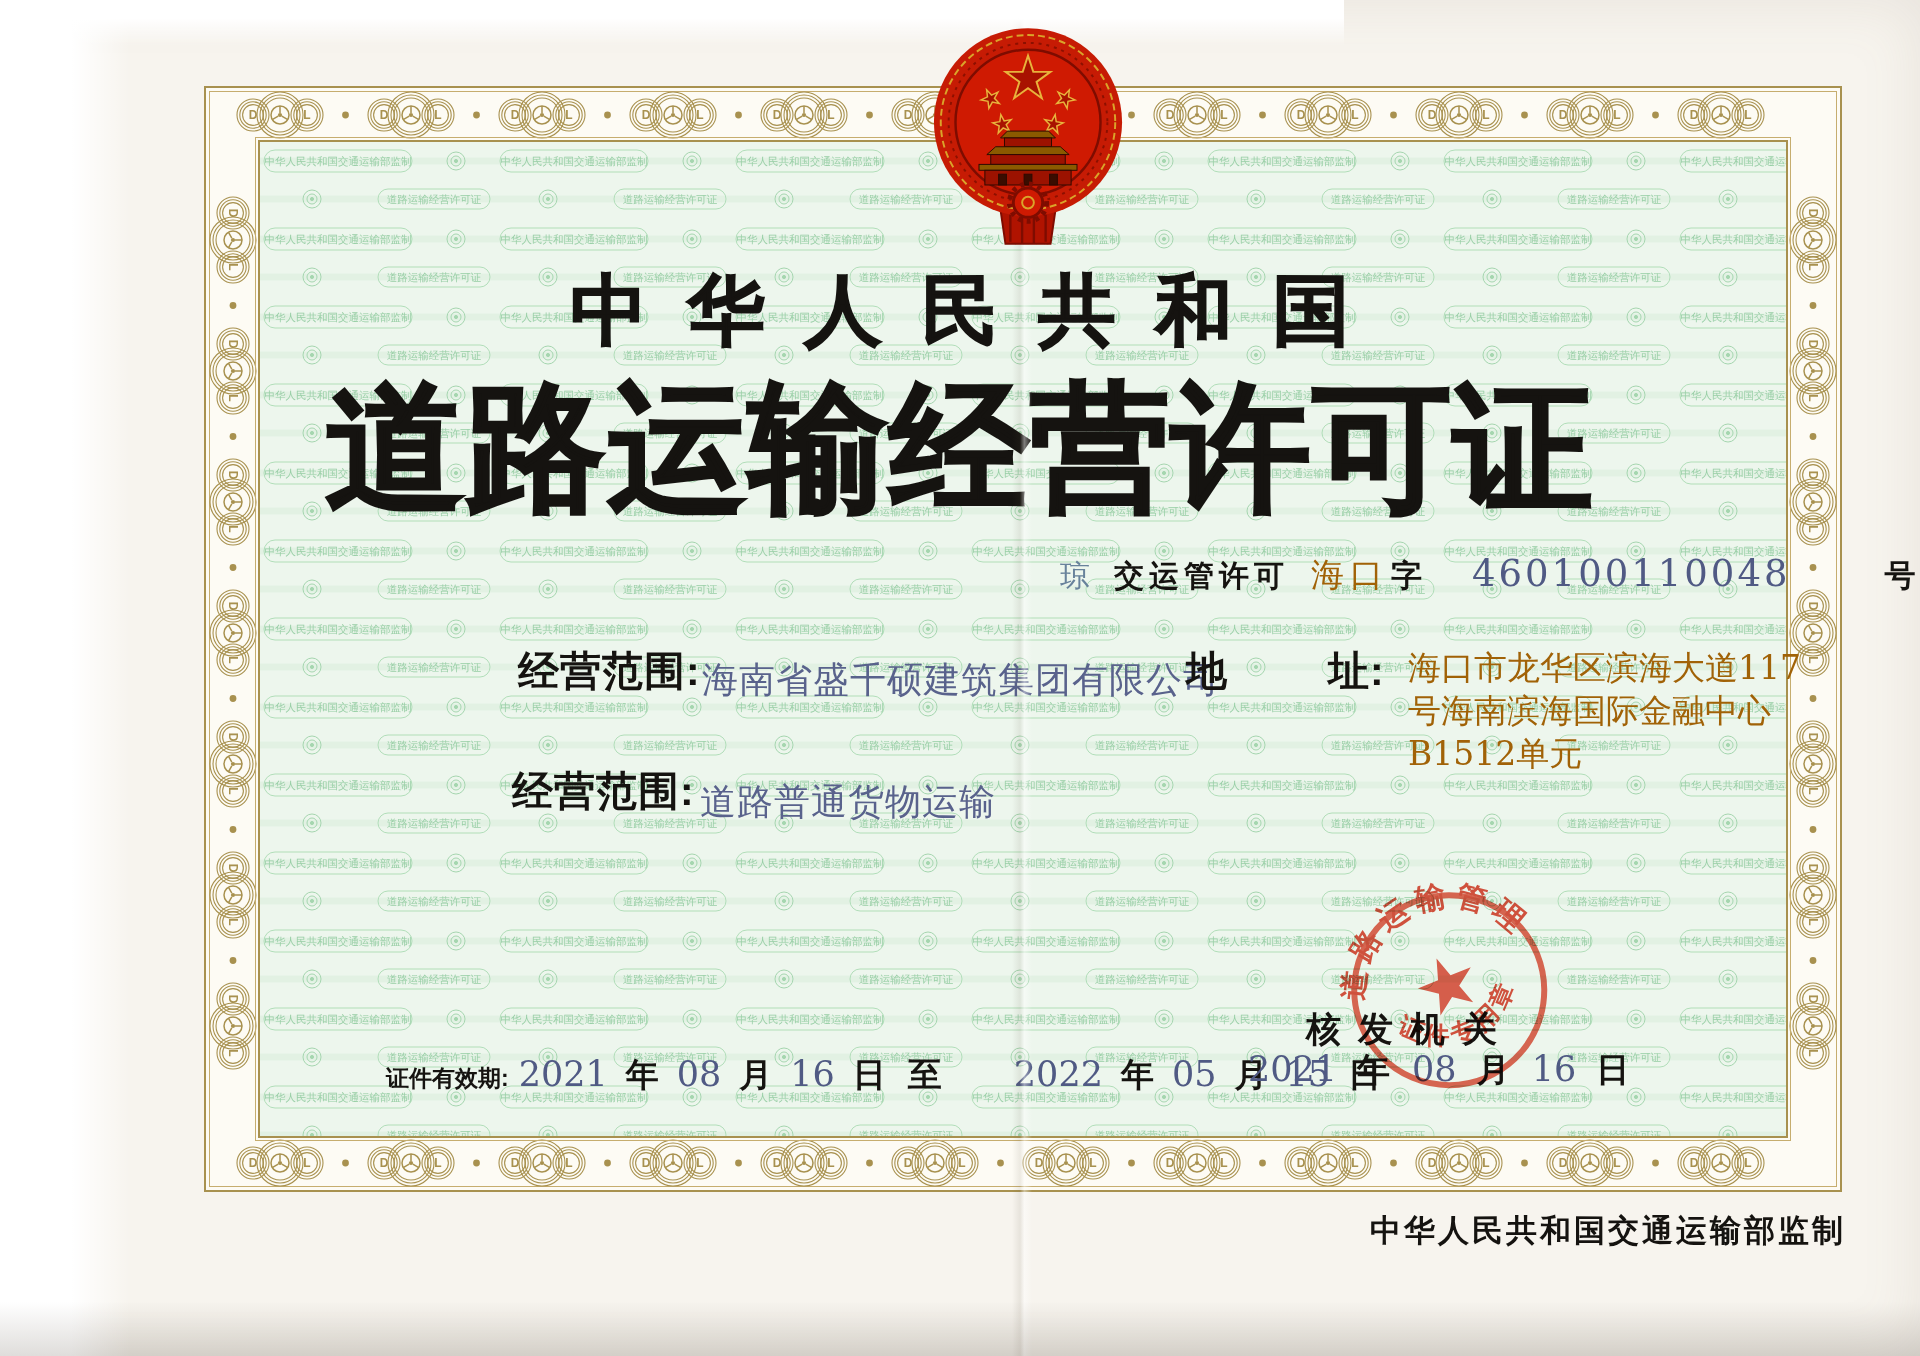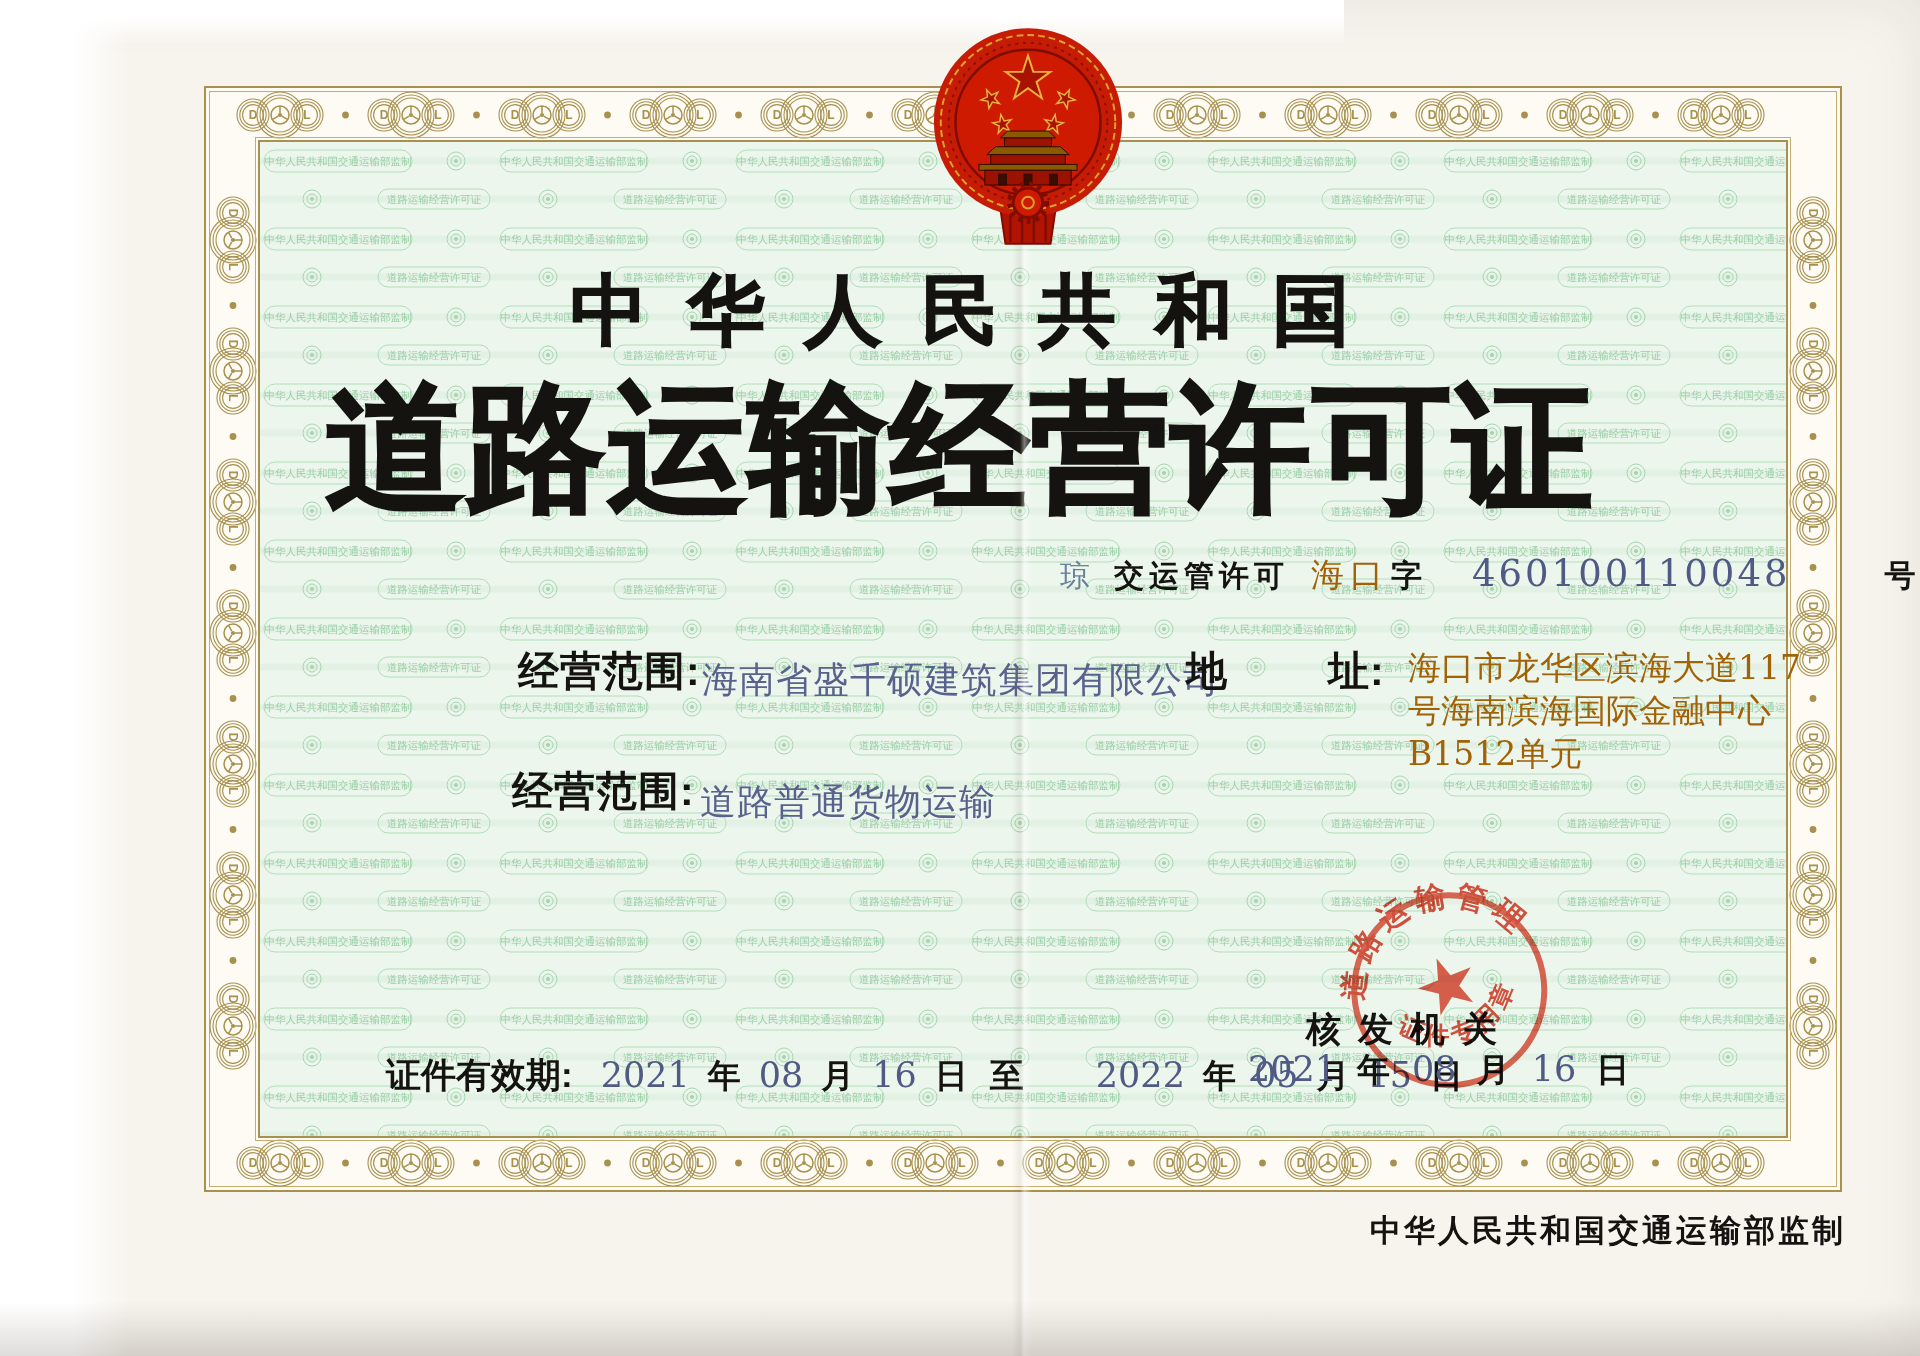--- a/index.html
+++ b/index.html
@@ -37,21 +37,21 @@
   .permit-line .prov{font-size:30px;color:#68829b;margin-right:24px;}
   .permit-line .lbl1{font-size:30px;font-weight:700;letter-spacing:5px;margin-right:22px;}
   .permit-line .city{font-size:33px;color:#a16207;letter-spacing:6px;}
   .permit-line .chr{font-size:31px;font-weight:700;margin-left:2px;margin-right:50px;}
   .permit-line .num{font-size:37px;color:#505a84;letter-spacing:3px;margin-right:94px;}
   .permit-line .sfx{font-size:31px;font-weight:700;}
   .f-label{font-size:41px;font-weight:700;letter-spacing:1px;}
   .f-value{font-size:36px;color:#59628c;letter-spacing:1px;}
   .addr-lines{left:1408px;top:646px;font-size:33px;line-height:43px;color:#a16207;}
   .validity{left:386px;top:1052px;display:flex;align-items:baseline;}
-  .validity .lab{font-size:35px;font-weight:700;margin-right:18px;}
+  .validity .lab{font-size:23px;font-weight:700;}
   .validity .n{font-size:35px;color:#505a84;margin:0 10px;}
   .validity .u{font-size:33px;font-weight:700;margin:0 8px;}
   .validity .to{font-size:34px;font-weight:700;margin:0 20px 0 14px;}
   .validity .gap{margin-left:52px;}
   .authority-label{left:1306px;top:1006px;font-size:35px;font-weight:700;letter-spacing:17px;z-index:6;}
   .issue-date{left:1248px;top:1048px;display:flex;align-items:baseline;z-index:6;}
   .issue-date .n{font-size:35px;color:#505a84;margin-right:20px;}
   .issue-date .u{font-size:33px;font-weight:700;margin-right:22px;}
   .footer-line{left:1370px;top:1210px;font-size:31px;font-weight:700;letter-spacing:3px;}
   .emblem{position:absolute;left:930px;top:24px;width:196px;height:222px;z-index:5;}

